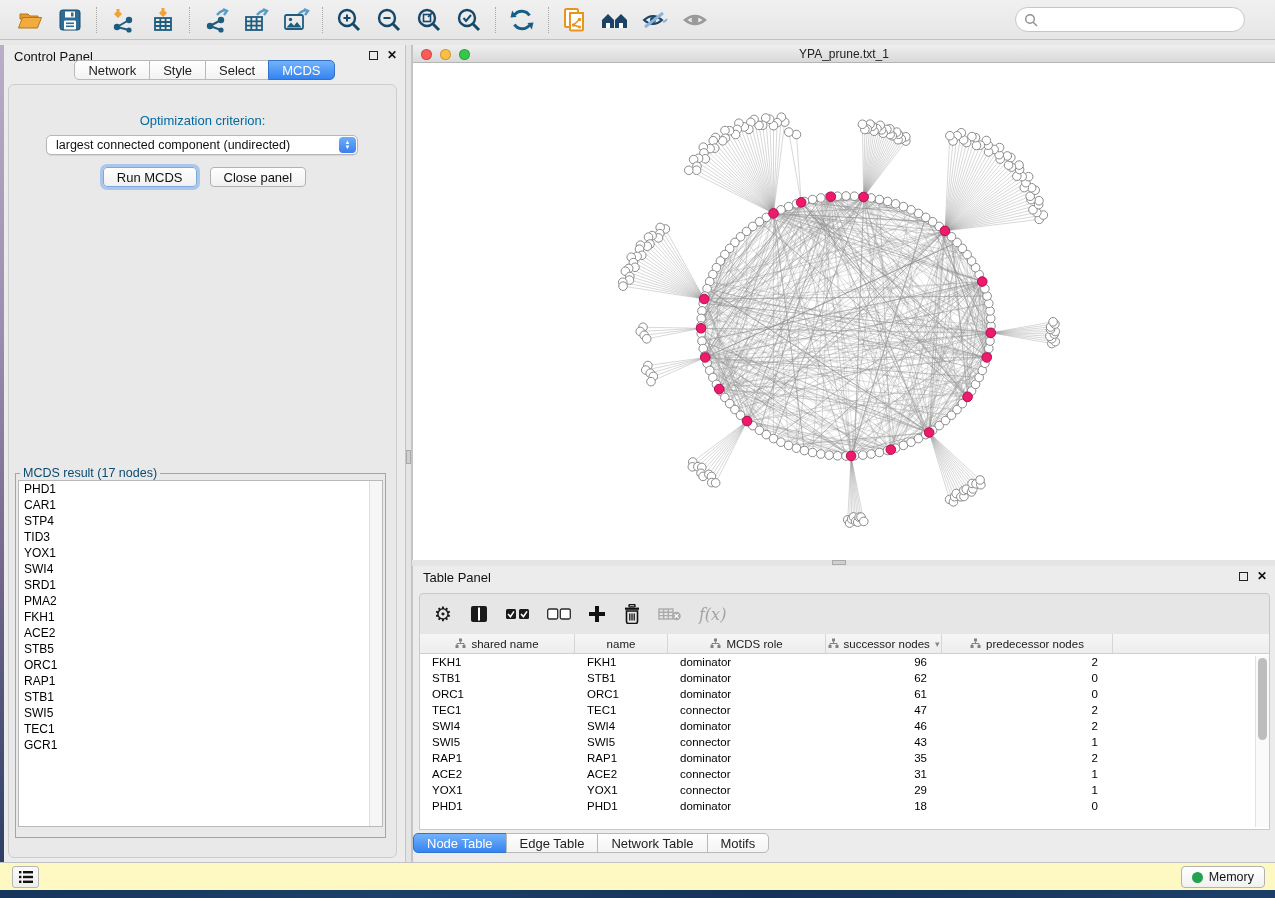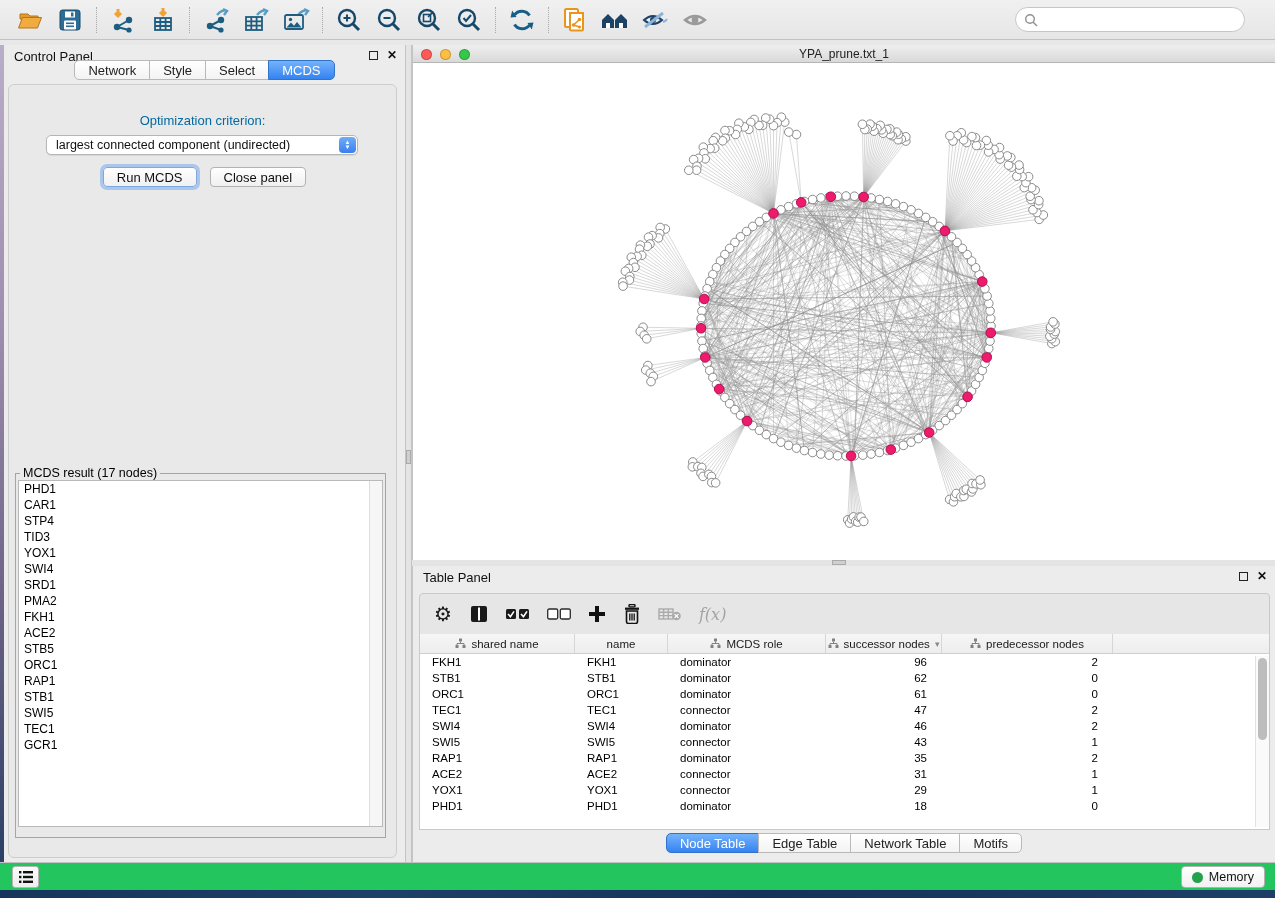--- a/index.html
+++ b/index.html
@@ -49,21 +49,21 @@
   .dropdown .dd-value { flex:1; font-size:12.5px; padding-left:9px; color:#111; white-space:nowrap; overflow:hidden; }
   .dd-step { width:17px; height:16px; margin-right:1px; border-radius:4px;
     background:linear-gradient(#6fadf8,#3b7ff0); display:flex; flex-direction:column; align-items:center; justify-content:center; }
   .dd-step span { color:#fff; font-size:6px; line-height:5px; }
   .btn-row { position:absolute; left:4px; right:0; top:82px; display:flex; justify-content:center; gap:13px; }
   .mac-btn { height:20px; padding:0 13px; font-size:13px; color:#111; background:linear-gradient(#ffffff,#f0f0f0);
     border:1px solid #b2b2b2; border-radius:4px; font-family:"Liberation Sans",sans-serif; }
   .mac-btn.focused { border-color:#7ea9de; box-shadow:0 0 0 3px rgba(120,170,240,.55); }
   fieldset.mcds { position:absolute; left:6px; top:381px; width:371px; height:372px;
     border:1px solid #a5a5a5; padding:0; }
-  fieldset.mcds legend { font-size:12.5px; color:#000000; margin-left:4px; padding:0 3px; }
+  fieldset.mcds legend { font-size:12.5px; color:#0c4a6e; margin-left:4px; padding:0 3px; }
   .mcds-list { position:absolute; left:2px; right:2px; top:0px; bottom:2px; background:#fff;
     border:1px solid #b9b9b9; overflow:hidden; }
   .mcds-list .item { font-size:12px; line-height:16px; padding-left:5px; color:#000; }
   .v-track { position:absolute; right:0; top:0; bottom:0; width:13px; background:#f6f6f6; border-left:1px solid #ddd; }
 
   
   .v-split { position:absolute; left:405px; top:45px; width:7px; height:817px; background:#e4e4e4;
     border-left:1px solid #c4c4c4; border-right:1px solid #c4c4c4; }
   .v-split .grip { position:absolute; left:0px; top:405px; width:5px; height:14px; background:#cfcfcf; border:1px solid #aaa; }
   .h-split { position:absolute; left:412px; top:560px; width:863px; height:6px; background:#e4e4e4; }
@@ -90,24 +90,24 @@
     border:1px solid #c9c9c9; border-top:none; overflow:hidden; }
   .tbl-head { display:flex; height:20px; background:linear-gradient(#f6f6f6,#ededed); border-bottom:1px solid #cfcfcf; }
   .th { display:flex; align-items:center; justify-content:center; gap:5px; font-size:11.5px; color:#1a1a1a;
     border-right:1px solid #d6d6d6; position:relative; }
   .sort-mark { color:#8a8a8a; font-size:9px; }
   .tr { display:flex; height:16px; }
   .td { font-size:11.5px; color:#000; line-height:16px; padding:0 12px; white-space:nowrap; overflow:hidden; }
   .td.num { text-align:right; padding-right:15px; }
   .tbl-vscroll { position:absolute; right:0; top:22px; bottom:2px; width:14px; background:#fafafa; border-left:1px solid #e2e2e2; }
   .tbl-thumb { position:absolute; left:2px; top:2px; width:9px; height:82px; background:#bdbdbd; border-radius:5px; }
-  .tp-tabs { position:absolute; left:0; right:0; top:267px; text-align:center; }
+  .tp-tabs { position:absolute; left:0; right:0; top:267px; }
 
   
-  .status-bar { position:absolute; left:0; top:862px; width:1275px; height:28px; background:#22c55e;
+  .status-bar { position:absolute; left:0; top:862px; width:1275px; height:28px; background:#fef9c3;
     border-top:1px solid #c2c2c2; }
   .list-btn { position:absolute; left:12px; top:3px; width:27px; height:22px; background:linear-gradient(#fbfbfb,#eee);
     border:1px solid #b5b5b5; border-radius:3px; display:flex; align-items:center; justify-content:center; }
   .mem-btn { position:absolute; right:10px; top:3px; height:22px; background:linear-gradient(#ffffff,#f1f1f1);
     border:1px solid #b2b2b2; border-radius:4px; display:flex; align-items:center; gap:6px; padding:0 10px; }
   .mem-dot { width:11px; height:11px; border-radius:50%; background:#22a24a; }
   .mem-label { font-size:12.5px; color:#111; }
 </style>
 </head>
 <body>

